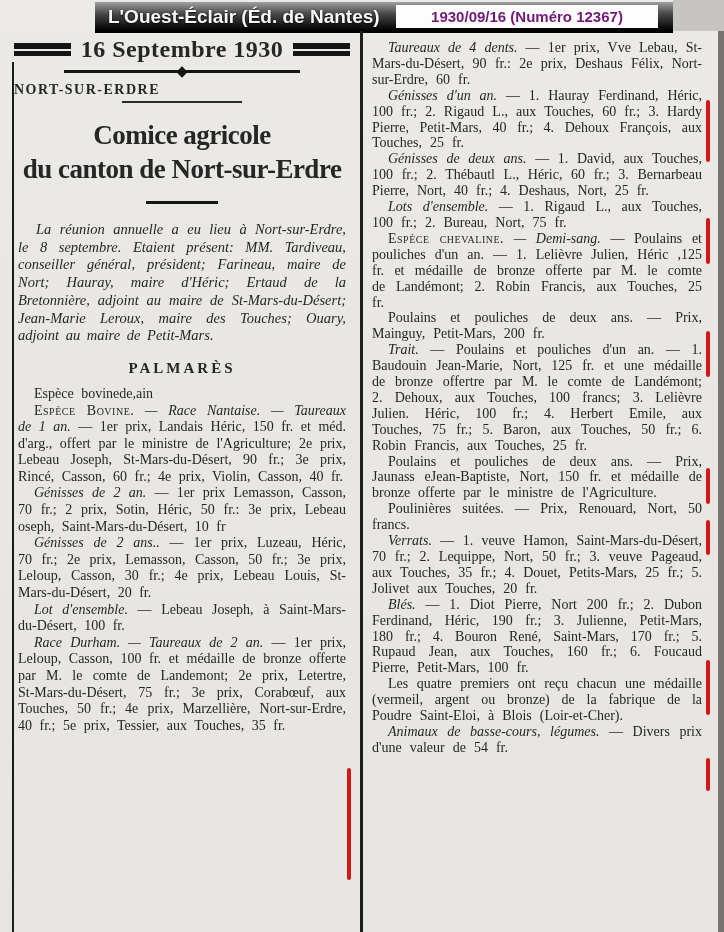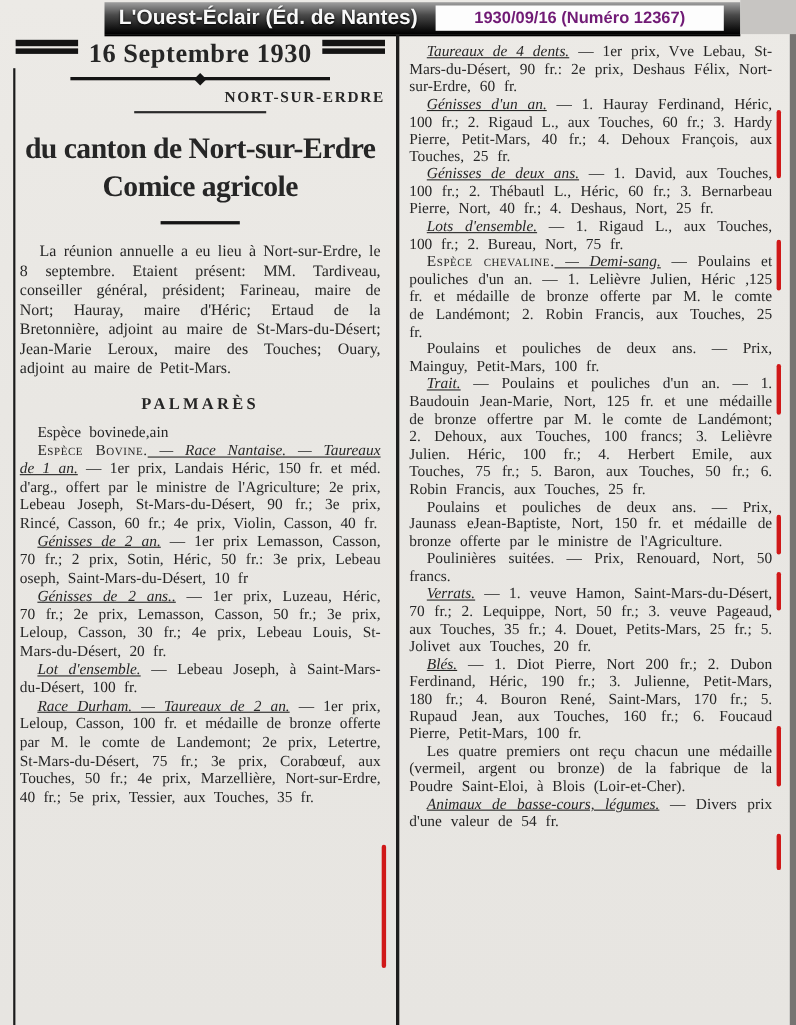--- a/index.html
+++ b/index.html
@@ -35,47 +35,47 @@
   .rm-l{left:347px; top:768px; height:112px;}
   .rm-a{left:706px; top:100px; height:62px;}
   .rm-b{left:706px; top:218px; height:46px;}
   .rm-c{left:706px; top:331px; height:46px;}
   .rm-d{left:706px; top:468px; height:36px;}
   .rm-e{left:706px; top:520px; height:35px;}
   .rm-f{left:706px; top:660px; height:55px;}
   .rm-g{left:706px; top:758px; height:33px;}
   
   .col-left{position:absolute; left:14px; top:36px; width:336px; height:896px; overflow:hidden;}
-  .banner-row{display:flex; justify-content:space-between; height:26px;}
+  .banner-row{display:flex; align-items:center; justify-content:space-between; height:26px;}
   .dbar{width:57px; height:13px; box-sizing:border-box;
         border-top:6px solid #141414; border-bottom:5px solid #141414;}
   .banner-date{font-weight:bold; font-size:24px; letter-spacing:.5px; white-space:nowrap;}
   .rule-diamond{position:relative; height:3px; background:#151515; margin:8px 50px 0 50px;}
   .diamond{position:absolute; left:50%; top:50%; width:8px; height:8px; background:#151515;
            transform:translate(-50%,-50%) rotate(45deg);}
-  .section-name{margin-top:9px; text-align:right; font-weight:bold; font-size:14px;
+  .section-name{margin-top:9px; text-align:left; font-weight:bold; font-size:14px;
                 letter-spacing:1.5px; white-space:nowrap;}
   .section-underline{width:120px; height:2px; background:#2a2a2a; margin:3px auto 0;}
   .headline{margin-top:15px; text-align:center; font-weight:bold; font-size:27px;
             line-height:34px; letter-spacing:-0.5px;}
   .headline-rule{width:72px; height:3px; background:#151515; margin:15px auto 0;}
   .intro{margin:17px 0 0 4px; width:328px; font-size:14.5px; line-height:17.7px;
-         text-align:justify; text-indent:18px; word-spacing:3px;}
+         text-align:justify; text-indent:18px; word-spacing:3px;font-style:italic;}
   .palmares{margin-top:15px; text-align:center; font-weight:bold; font-size:15px;
             letter-spacing:3px;}
   .body-left{margin:9px 0 0 4px; width:328px;}
   .col-left .bp{margin:0; font-size:14px; line-height:16.6px; text-align:justify;
                 text-indent:16px; word-spacing:4px;}
   
   .col-right{position:absolute; left:372px; top:36px; width:330px; height:896px; overflow:hidden; padding-top:4px; box-sizing:border-box;}
   .col-right .bp{margin:0; font-size:14px; line-height:15.9px; text-align:justify;
                  text-indent:16px; word-spacing:4.5px;}
   
   .sc{font-variant:small-caps; letter-spacing:.5px;}
-  .it{font-style:italic;text-decoration:underline;}
+  .it{font-style:italic;}
 </style>
 </head>
 <body>
 
 <div class="page">
 
   <div class="masthead">
     <div class="masthead-title">L'Ouest-Éclair (Éd. de Nantes)</div>
     <div class="date-box">1930/09/16 (Numéro 12367)</div>
   </div>
@@ -99,43 +99,43 @@
       <div class="dbar"></div>
       <div class="banner-date">16 Septembre 1930</div>
       <div class="dbar"></div>
     </div>
     <div class="rule-diamond">
       <div class="diamond"></div>
     </div>
     <div class="section-name">NORT-SUR-ERDRE</div>
     <div class="section-underline"></div>
     <div class="headline">
+      <div>Comice agricole</div>
       <div>du canton de Nort-sur-Erdre</div>
-      <div>Comice agricole</div>
     </div>
     <div class="headline-rule"></div>
     <p class="intro">La réunion annuelle a eu lieu à Nort-sur-Erdre, le 8 septembre. Etaient présent: MM. Tardiveau, conseiller général, président; Farineau, maire de Nort; Hauray, maire d'Héric; Ertaud de la Bretonnière, adjoint au maire de St-Mars-du-Désert; Jean-Marie Leroux, maire des Touches; Ouary, adjoint au maire de Petit-Mars.</p>
     <div class="palmares">PALMARÈS</div>
     <div class="body-left">
         <p class="bp"><span class="sc"></span><span class="it"></span><span class="tx">Espèce bovinede,ain</span></p>
         <p class="bp"><span class="sc">Espèce Bovine.</span><span class="it"> — Race Nantaise. — Taureaux de 1 an.</span><span class="tx"> — 1er prix, Landais Héric, 150 fr. et méd. d'arg., offert par le ministre de l'Agriculture; 2e prix, Lebeau Joseph, St-Mars-du-Désert, 90 fr.; 3e prix, Rincé, Casson, 60 fr.; 4e prix, Violin, Casson, 40 fr.</span></p>
         <p class="bp"><span class="sc"></span><span class="it">Génisses de 2 an.</span><span class="tx"> — 1er prix Lemasson, Casson, 70 fr.; 2 prix, Sotin, Héric, 50 fr.: 3e prix, Lebeau oseph, Saint-Mars-du-Désert, 10 fr</span></p>
         <p class="bp"><span class="sc"></span><span class="it">Génisses de 2 ans..</span><span class="tx"> — 1er prix, Luzeau, Héric, 70 fr.; 2e prix, Lemasson, Casson, 50 fr.; 3e prix, Leloup, Casson, 30 fr.; 4e prix, Lebeau Louis, St-Mars-du-Désert, 20 fr.</span></p>
         <p class="bp"><span class="sc"></span><span class="it">Lot d'ensemble.</span><span class="tx"> — Lebeau Joseph, à Saint-Mars-du-Désert, 100 fr.</span></p>
         <p class="bp"><span class="sc"></span><span class="it">Race Durham. — Taureaux de 2 an.</span><span class="tx"> — 1er prix, Leloup, Casson, 100 fr. et médaille de bronze offerte par M. le comte de Landemont; 2e prix, Letertre, St-Mars-du-Désert, 75 fr.; 3e prix, Corabœuf, aux Touches, 50 fr.; 4e prix, Marzellière, Nort-sur-Erdre, 40 fr.; 5e prix, Tessier, aux Touches, 35 fr.</span></p>
       </div>
   </div>
 
   <div class="col-right">
       <p class="bp"><span class="sc"></span><span class="it">Taureaux de 4 dents.</span><span class="tx"> — 1er prix, Vve Lebau, St-Mars-du-Désert, 90 fr.: 2e prix, Deshaus Félix, Nort-sur-Erdre, 60 fr.</span></p>
       <p class="bp"><span class="sc"></span><span class="it">Génisses d'un an.</span><span class="tx"> — 1. Hauray Ferdinand, Héric, 100 fr.; 2. Rigaud L., aux Touches, 60 fr.; 3. Hardy Pierre, Petit-Mars, 40 fr.; 4. Dehoux François, aux Touches, 25 fr.</span></p>
       <p class="bp"><span class="sc"></span><span class="it">Génisses de deux ans.</span><span class="tx"> — 1. David, aux Touches, 100 fr.; 2. Thébautl L., Héric, 60 fr.; 3. Bernarbeau Pierre, Nort, 40 fr.; 4. Deshaus, Nort, 25 fr.</span></p>
       <p class="bp"><span class="sc"></span><span class="it">Lots d'ensemble.</span><span class="tx"> — 1. Rigaud L., aux Touches, 100 fr.; 2. Bureau, Nort, 75 fr.</span></p>
       <p class="bp"><span class="sc">Espèce chevaline.</span><span class="it"> — Demi-sang.</span><span class="tx"> — Poulains et pouliches d'un an. — 1. Lelièvre Julien, Héric ,125 fr. et médaille de bronze offerte par M. le comte de Landémont; 2. Robin Francis, aux Touches, 25 fr.</span></p>
-      <p class="bp"><span class="sc"></span><span class="it"></span><span class="tx">Poulains et pouliches de deux ans. — Prix, Mainguy, Petit-Mars, 100 fr.</span></p>
+      <p class="bp"><span class="sc"></span><span class="it"></span><span class="tx">Poulains et pouliches de deux ans. — Prix, Mainguy, Petit-Mars, 200 fr.</span></p>
       <p class="bp"><span class="sc"></span><span class="it">Trait.</span><span class="tx"> — Poulains et pouliches d'un an. — 1. Baudouin Jean-Marie, Nort, 125 fr. et une médaille de bronze offertre par M. le comte de Landémont; 2. Dehoux, aux Touches, 100 francs; 3. Lelièvre Julien. Héric, 100 fr.; 4. Herbert Emile, aux Touches, 75 fr.; 5. Baron, aux Touches, 50 fr.; 6. Robin Francis, aux Touches, 25 fr.</span></p>
       <p class="bp"><span class="sc"></span><span class="it"></span><span class="tx">Poulains et pouliches de deux ans. — Prix, Jaunass eJean-Baptiste, Nort, 150 fr. et médaille de bronze offerte par le ministre de l'Agriculture.</span></p>
       <p class="bp"><span class="sc"></span><span class="it"></span><span class="tx">Poulinières suitées. — Prix, Renouard, Nort, 50 francs.</span></p>
       <p class="bp"><span class="sc"></span><span class="it">Verrats.</span><span class="tx"> — 1. veuve Hamon, Saint-Mars-du-Désert, 70 fr.; 2. Lequippe, Nort, 50 fr.; 3. veuve Pageaud, aux Touches, 35 fr.; 4. Douet, Petits-Mars, 25 fr.; 5. Jolivet aux Touches, 20 fr.</span></p>
       <p class="bp"><span class="sc"></span><span class="it">Blés.</span><span class="tx"> — 1. Diot Pierre, Nort 200 fr.; 2. Dubon Ferdinand, Héric, 190 fr.; 3. Julienne, Petit-Mars, 180 fr.; 4. Bouron René, Saint-Mars, 170 fr.; 5. Rupaud Jean, aux Touches, 160 fr.; 6. Foucaud Pierre, Petit-Mars, 100 fr.</span></p>
       <p class="bp"><span class="sc"></span><span class="it"></span><span class="tx">Les quatre premiers ont reçu chacun une médaille (vermeil, argent ou bronze) de la fabrique de la Poudre Saint-Eloi, à Blois (Loir-et-Cher).</span></p>
       <p class="bp"><span class="sc"></span><span class="it">Animaux de basse-cours, légumes.</span><span class="tx"> — Divers prix d'une valeur de 54 fr.</span></p>
     </div>
 
 </div>

